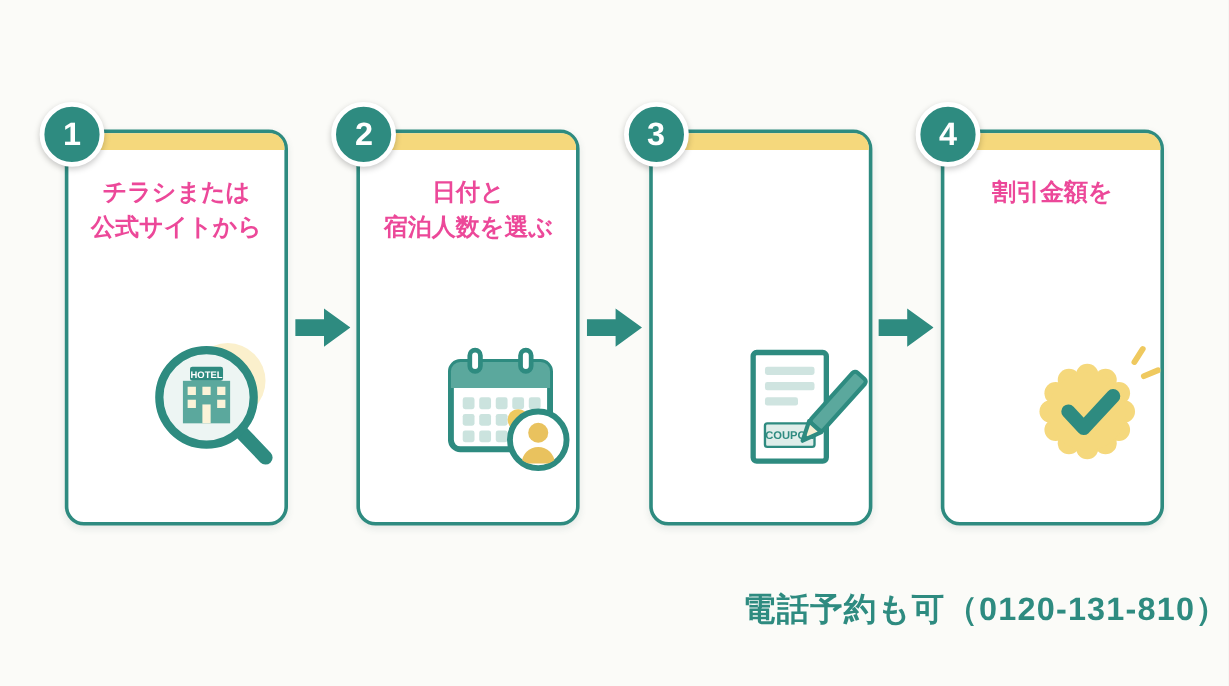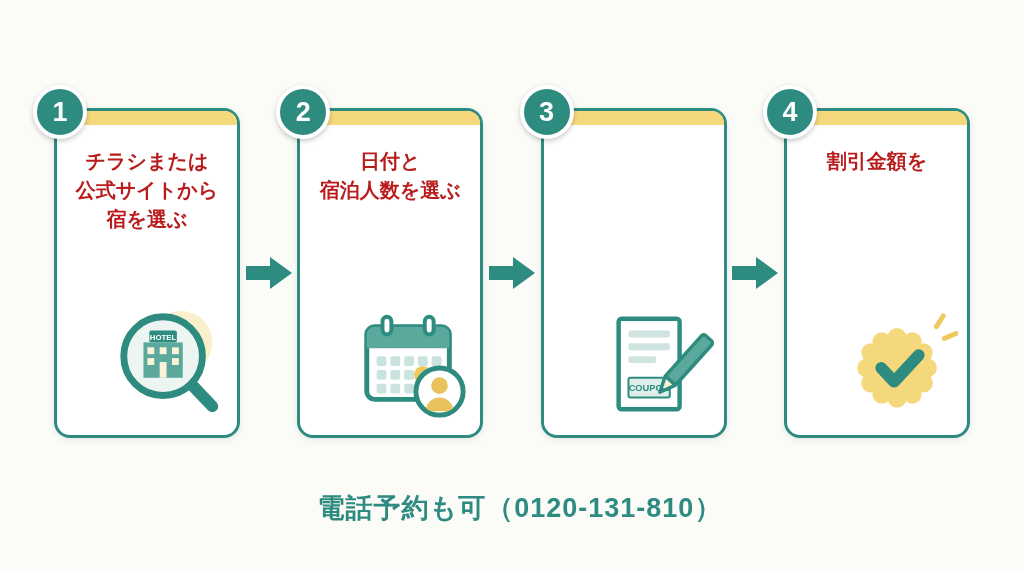--- a/index.html
+++ b/index.html
@@ -24,49 +24,48 @@
   .num-badge{
     position:absolute; top:-26px; left:-24px; width:54px; height:54px;
     box-sizing:border-box; border-radius:50%;
     background:#2E8B80; border:4px solid #ffffff;
     color:#ffffff; font-size:27px; font-weight:700;
     display:flex; align-items:center; justify-content:center;
     box-shadow:0 2px 5px rgba(0,0,0,0.22);
   }
   .title{
     margin-top:36px; padding:0 6px; text-align:center;
-    font-size:20px; font-weight:700; color:#b91c1c; line-height:1.45;
+    font-size:20px; font-weight:700; color:#ec4899; line-height:1.45;
   }
   .icon-wrap{
-    position:absolute; left:0; right:0; bottom:12px;
-    display:flex; justify-content:center;padding-left:44px;
+    position:absolute; left:0; right:0; bottom:37px;
+    display:flex; justify-content:flex-end;padding-left:44px;
   }
   .arrow{ margin-top:148px; flex:0 0 auto; }
   .footer{
     position:absolute; left:16px; right:0; bottom:46px;
-    text-align:center; color:#2E8B80; font-size:27px; font-weight:700;
+    text-align:right; color:#2E8B80; font-size:27px; font-weight:700;
     letter-spacing:1px;
   }
 </style>
 </head>
 <body>
 
 <div class="canvas">
 
   <div class="steps-row">
 
     <div class="card">
       <div class="accent"></div>
       <div class="num-badge">
         <span>1</span>
       </div>
       <div class="title">
         <div>チラシまたは</div>
         <div>公式サイトから</div>
-        <div>宿を選ぶ</div>
       </div>
       <div class="icon-wrap">
         <svg width="118" height="118" viewBox="0 0 120 120">
           <circle cx="72" cy="38" r="32" fill="#FBF0CC"></circle>
           <line x1="84" y1="82" x2="104" y2="103" stroke="#2E8B80" stroke-width="12" stroke-linecap="round"></line>
           <circle cx="54" cy="52" r="40" fill="#EDF5F3" stroke="#2E8B80" stroke-width="7"></circle>
           <rect x="34" y="38" width="40" height="36" fill="#5BA89D"></rect>
           <rect x="40" y="26" width="28" height="12" rx="2" fill="#2E8B80"></rect>
           <text x="54" y="35.5" font-size="8" font-weight="bold" fill="#ffffff" text-anchor="middle">HOTEL</text>
           <rect x="38" y="43" width="7" height="7" fill="#FBF3D8"></rect>

